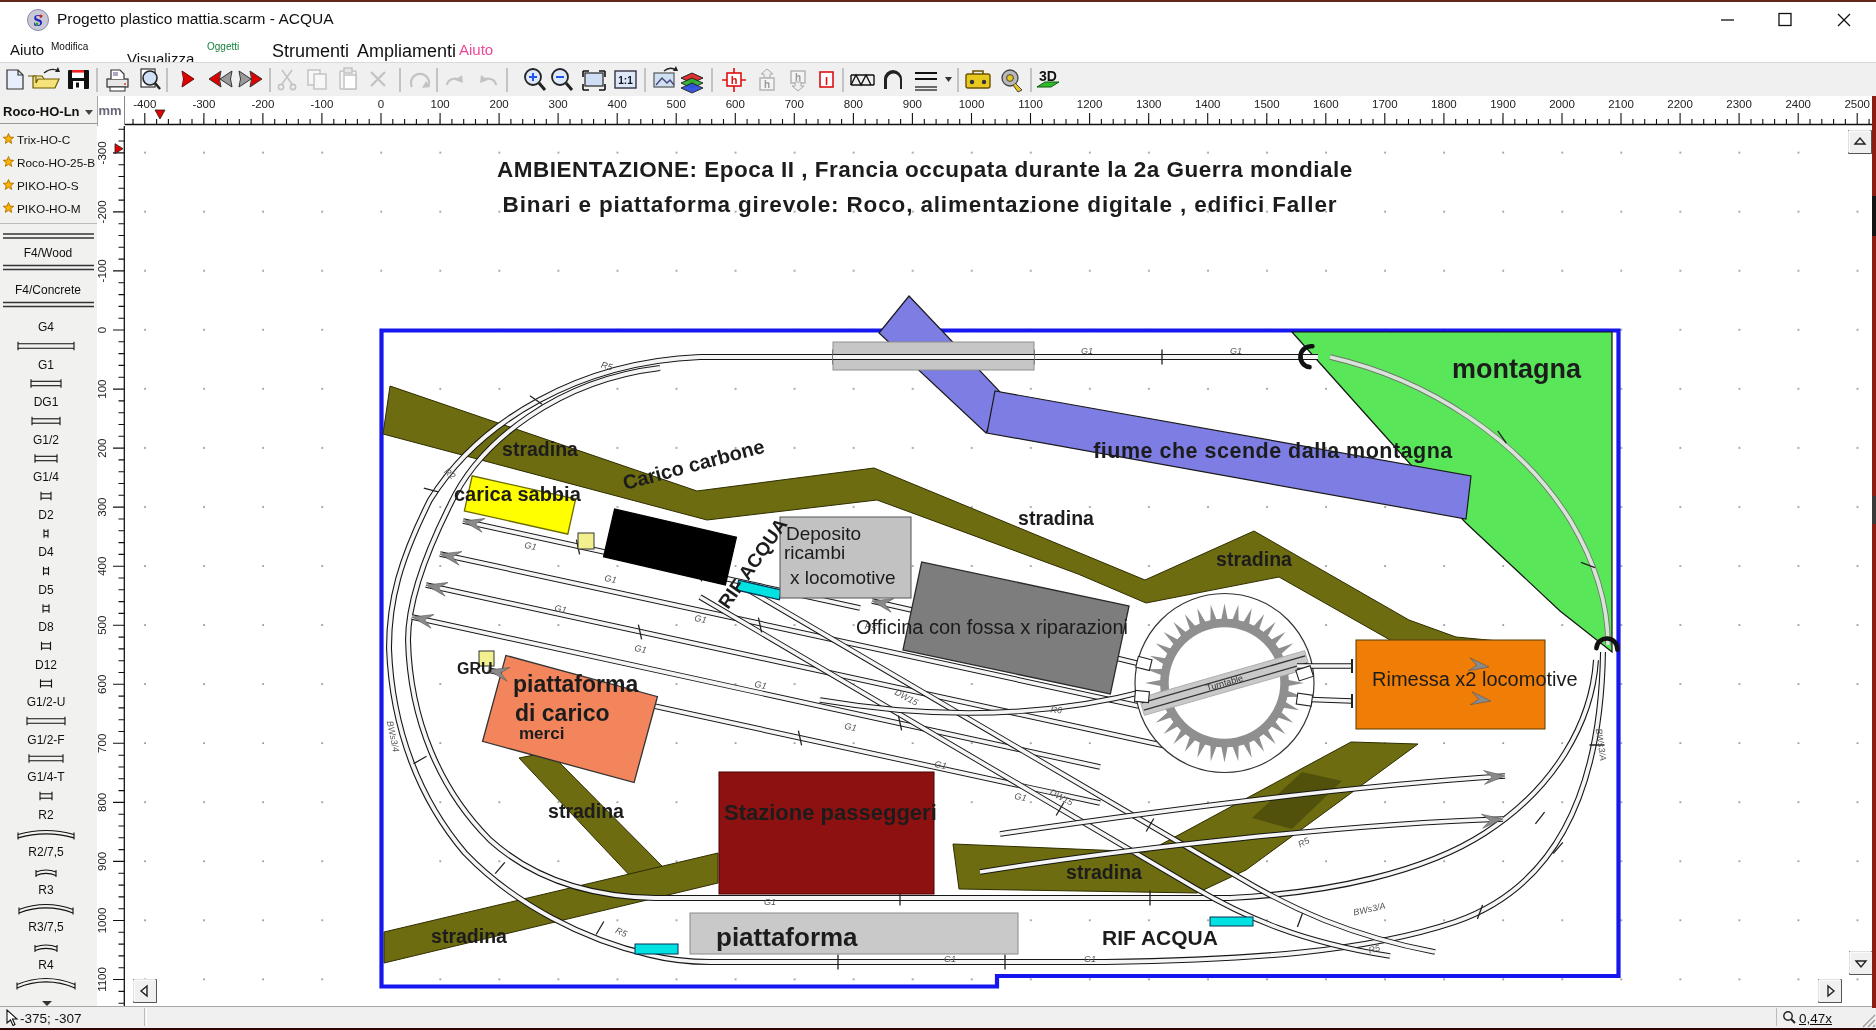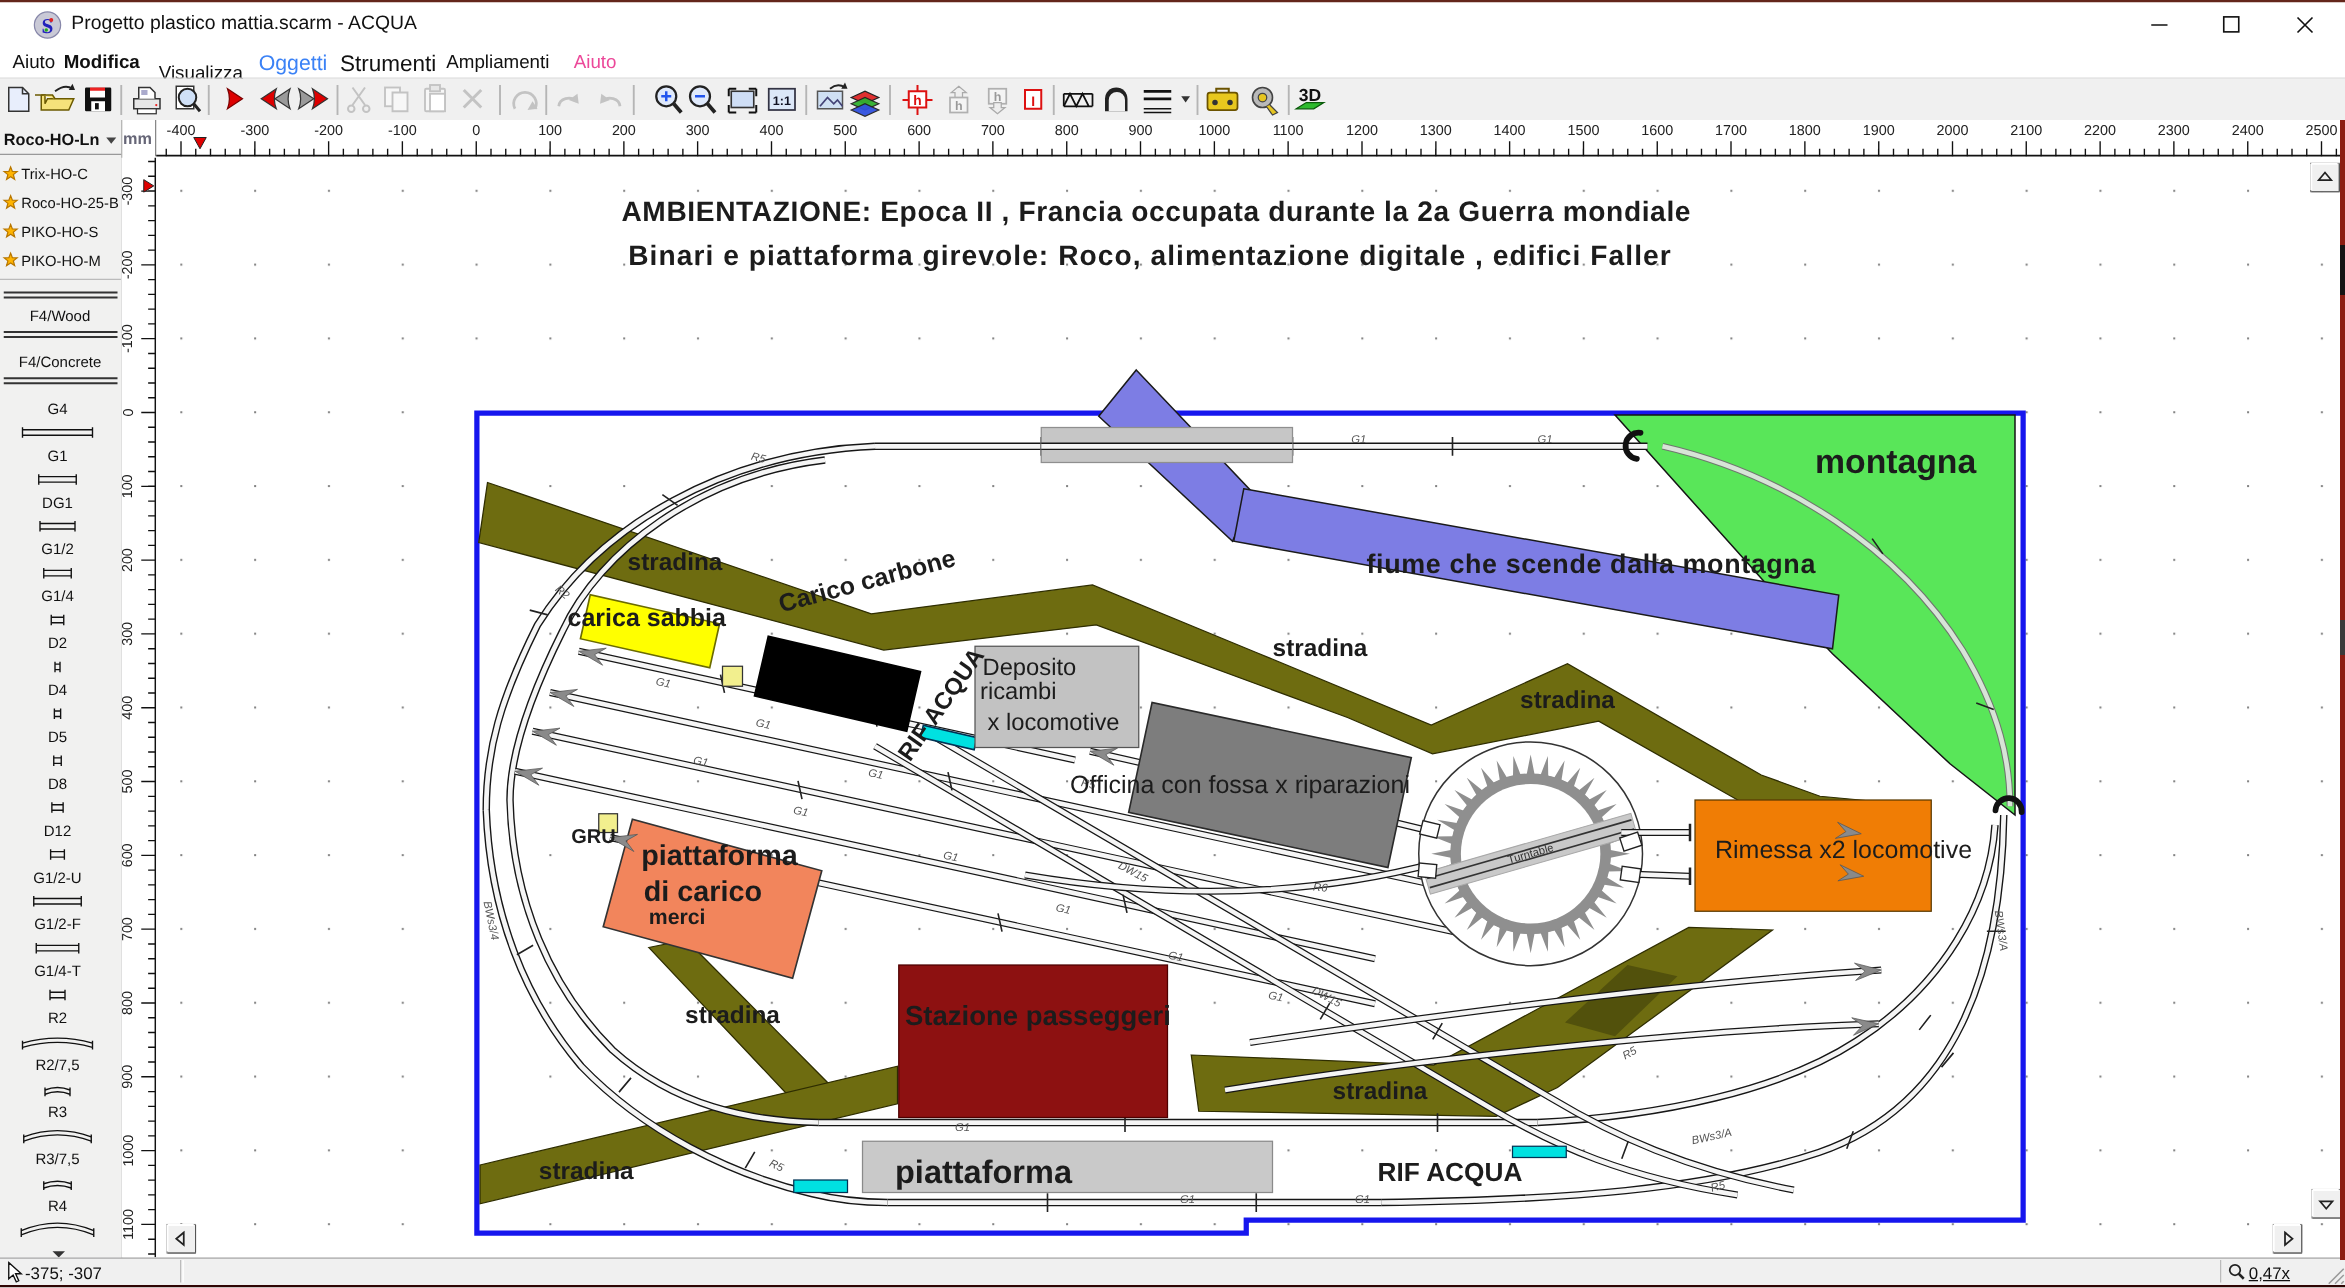--- a/index.html
+++ b/index.html
@@ -15,25 +15,25 @@
     <circle cx="11" cy="16" r="1.4" fill="#22aa22"></circle>
 </svg>
 <div class="abs" style="left:57px;top:10px;font-size:15.5px;color:#111;">Progetto plastico mattia.scarm - ACQUA</div>
 <svg class="abs" style="left:1710px;top:8px;" width="160" height="24" viewBox="0 0 160 24">
 <line x1="11" y1="12" x2="24" y2="12" stroke="#111" stroke-width="1.3"></line>
 <rect x="69" y="5.5" width="12" height="12" fill="none" stroke="#111" stroke-width="1.3"></rect>
 <path d="M128 6 L140 18 M140 6 L128 18" stroke="#111" stroke-width="1.3"></path>
 </svg>
 <div class="abs" style="left:0;top:36px;width:1876px;height:26px;background:#fff;"></div>
 <div class="abs" style="left:10px;top:41px;font-size:15px;color:#111;">Aiuto</div>
-<div class="abs" style="left:51px;top:41px;font-size:15px;color:#111;font-weight:bold;">Modifica</div>
+<div class="abs" style="left:51px;top:41px;font-size:10px;color:#111;">Modifica</div>
 <div class="abs" style="left:127px;top:50px;font-size:15px;color:#111;">Visualizza</div>
-<div class="abs" style="left:207px;top:41px;font-size:17px;color:#3b82f6;">Oggetti</div>
+<div class="abs" style="left:207px;top:41px;font-size:10px;color:#15803d;">Oggetti</div>
 <div class="abs" style="left:272px;top:41px;font-size:18px;color:#111;">Strumenti</div>
-<div class="abs" style="left:357px;top:41px;font-size:15px;color:#111;">Ampliamenti</div>
+<div class="abs" style="left:357px;top:41px;font-size:18px;color:#111;">Ampliamenti</div>
 <div class="abs" style="left:459px;top:41px;font-size:15px;color:#ec4899;">Aiuto</div>
 <div class="abs" style="left:0;top:62px;width:1876px;height:1px;background:#d9d9d9;"></div>
 <div class="abs" style="left:0;top:63px;width:1876px;height:33px;background:#f0f0f0;border-bottom:1px solid #9c9c9c;"></div>
 <svg class="abs" style="left:0;top:63px;" width="1120" height="33" viewBox="0 0 1120 33">
     <g>
       <path d="M7 7 h11 l5 5 v14 h-16 z" fill="#e8eefc" stroke="#333" stroke-width="1.2"></path>
       <path d="M18 7 v5 h5" fill="none" stroke="#333" stroke-width="1.2"></path>
     </g>
     <g>
       <path d="M33 13 v12 h22 l4 -9 h-21 l-2 4 v-7 h-8" fill="#f5e27a" stroke="#6b5a00" stroke-width="1.2"></path>

